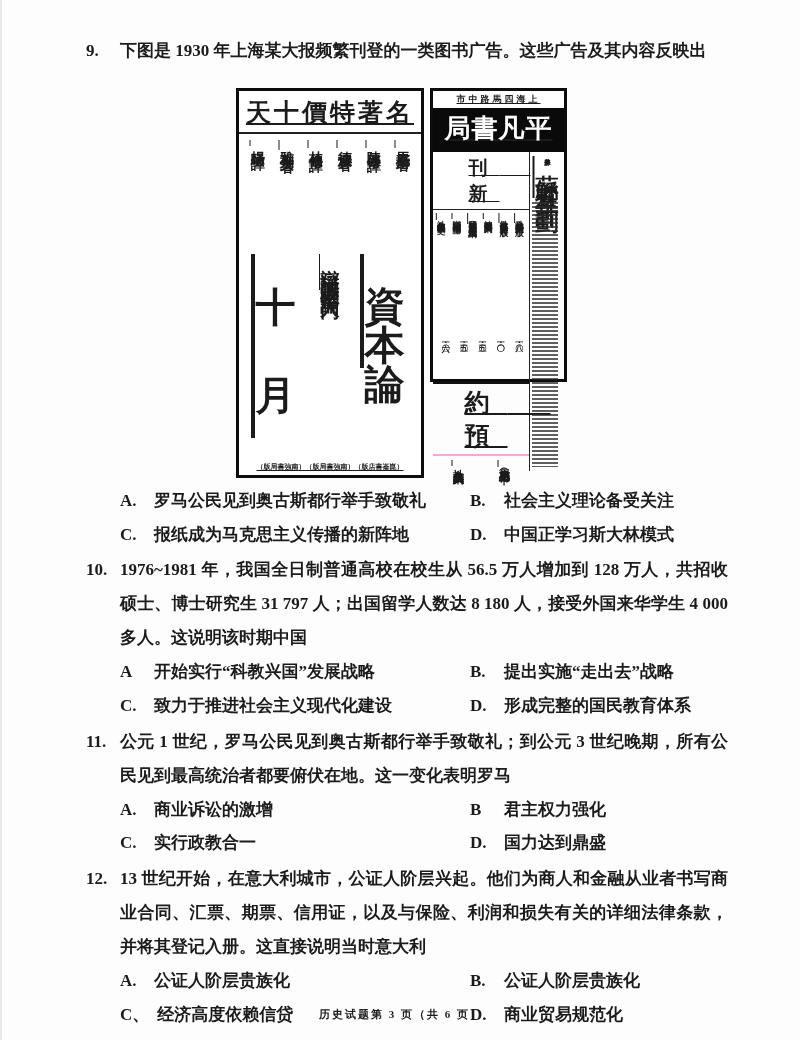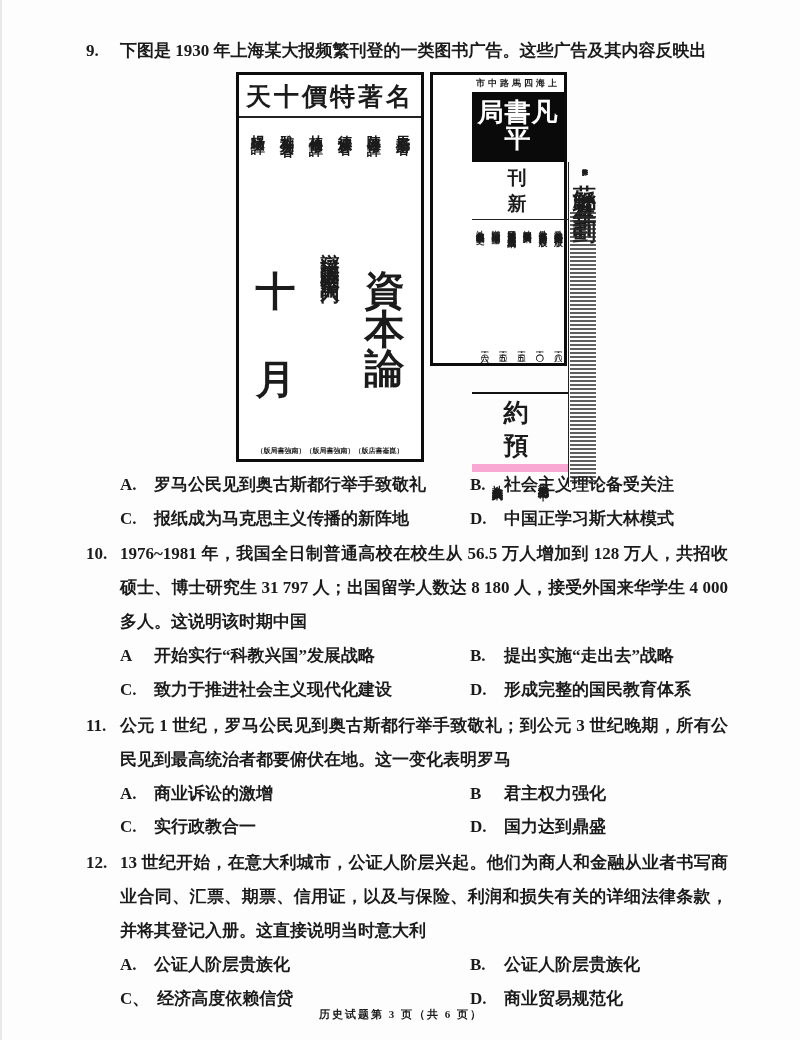--- a/index.html
+++ b/index.html
@@ -12,24 +12,24 @@
   .question{margin:0 0 2px 0;}
   .qline{display:flex;align-items:flex-start;}
   .qnum{width:34px;flex:0 0 34px;font-size:17px;font-weight:600;line-height:2.0;}
   .qstem{flex:1;font-size:17px;font-weight:600;line-height:2.0;text-align:justify;}
   .opts{margin-left:34px;display:grid;grid-template-columns:346px auto;column-gap:4px;}
   .opt{display:flex;align-items:baseline;font-size:17px;font-weight:600;line-height:1.98;}
   .olabel{min-width:26px;margin-right:8px;}
   .otext{white-space:nowrap;}
 
   
-  .ads{display:flex;gap:6px;margin:4px 0 6px 150px;}
+  .ads{display:flex;gap:6px;margin:20px 0 6px 150px;text-decoration:underline;}
   .ad{border:3px solid #0c0c0c;background:#fff;box-sizing:border-box;}
   .ad-left{width:188px;height:390px;display:flex;flex-direction:column;}
-  .ad-right{width:137px;height:294px;display:flex;flex-direction:column;padding-left:39px;}
+  .ad-right{width:137px;height:294px;display:flex;flex-direction:column;}
 
   .adl-header{font-size:25px;font-weight:bold;text-align:center;letter-spacing:3px;
     padding:5px 0 3px 0;border-bottom:2px solid #222;}
   .adl-authors{display:flex;flex-direction:row-reverse;justify-content:space-around;
     height:108px;padding:6px 4px 2px 4px;}
   .adl-authors span{writing-mode:vertical-rl;font-size:14px;font-weight:bold;letter-spacing:2px;}
   .adl-titles{display:flex;flex-direction:row-reverse;justify-content:space-around;
     flex:1;padding:4px 2px 0 2px;}
   .adl-titles span{writing-mode:vertical-rl;font-weight:bold;}
   .adl-titles span:nth-child(1){font-size:40px;letter-spacing:38px;}
@@ -47,21 +47,21 @@
   .adr-colR{width:40px;display:flex;flex-direction:column;align-items:center;}
   .adr-newissue{font-size:19px;font-weight:bold;text-align:center;letter-spacing:12px;
     padding:3px 0 2px 6px;border-bottom:1px solid #222;}
   .adr-books{display:flex;flex-direction:row-reverse;justify-content:space-around;
     height:122px;padding:3px 1px;}
   .adr-books span{writing-mode:vertical-rl;font-size:8.5px;font-weight:bold;letter-spacing:1px;}
   .adr-prices{display:flex;flex-direction:row-reverse;justify-content:space-around;
     height:44px;padding:0 2px;border-bottom:2px solid #111;}
   .adr-prices span{writing-mode:vertical-rl;font-size:8px;font-weight:bold;}
   .adr-preorder{font-size:25px;font-weight:bold;text-align:center;letter-spacing:18px;
-    padding:2px 0 2px 10px;border-bottom:8px solid #f9a8d4;}
+    padding:2px 0 2px 10px;border-bottom:2px solid #f9a8d4;}
   .adr-pbooks{display:flex;flex-direction:row-reverse;justify-content:space-around;
     flex:1;padding:4px 2px;}
   .adr-pbooks span{writing-mode:vertical-rl;font-size:11px;font-weight:bold;letter-spacing:1px;}
   .adr-translator{writing-mode:vertical-rl;font-size:6px;font-weight:bold;margin-top:2px;}
   .adr-bigtitle{writing-mode:vertical-rl;font-size:23px;font-weight:bold;letter-spacing:7px;
     margin-top:2px;}
   .adr-fineprint{width:26px;flex:1;margin:4px 4px 4px 0;opacity:.75;
     background:repeating-linear-gradient(#2a2a2a 0 2px,transparent 2px 4px);}
 
   .footer{position:absolute;left:0;right:0;bottom:18px;text-align:center;

